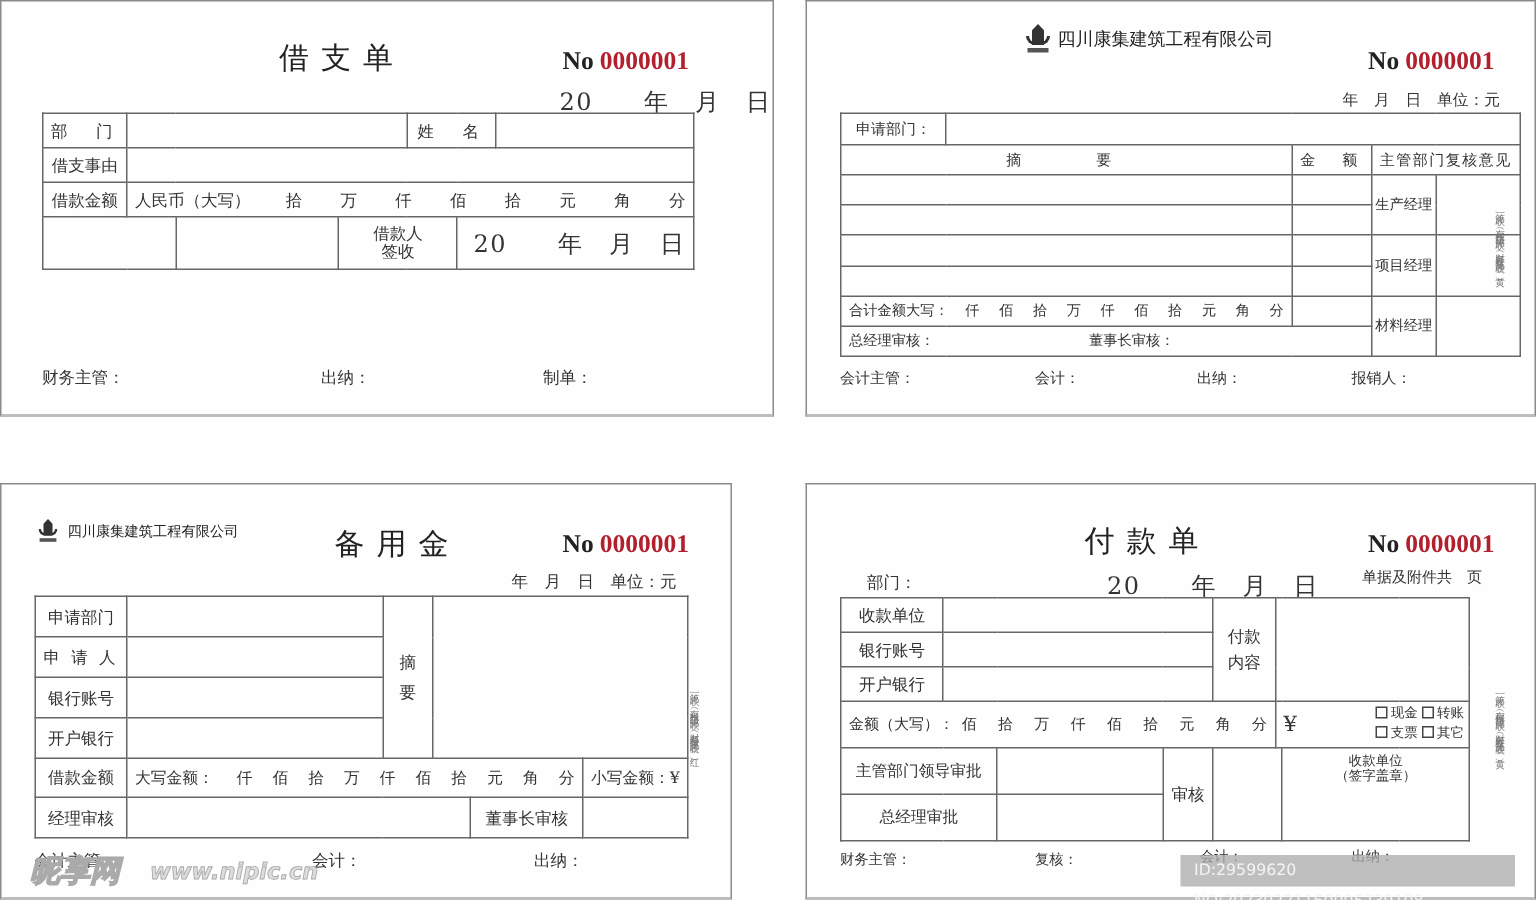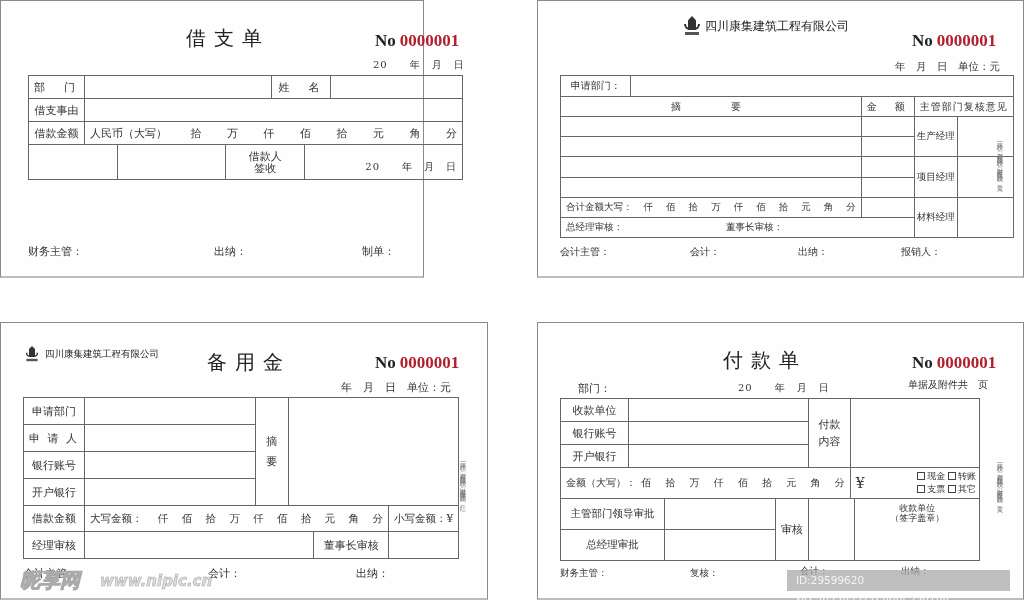--- a/index.html
+++ b/index.html
@@ -4,21 +4,21 @@
 <style>
   * { box-sizing: border-box; margin: 0; padding: 0; }
   html, body { width: 1024px; height: 600px; background: #fefefe; overflow: hidden; }
   body { position: relative; font-family: "DejaVu Serif", "Liberation Serif", serif; color: #333; }
   .card { position: absolute; border: 1px solid #8a8a8a; border-bottom: 2px solid #bdbdbd; background: #fefefe; }
   .abs { position: absolute; white-space: nowrap; }
   .title { font-size: 20px; letter-spacing: 8px; color: #222; }
   .no { font-family: "Liberation Serif", serif; font-weight: bold; font-size: 17px; color: #222; }
   .no .num { color: #b2202e; margin-left: 4px; }
   .small { font-size: 10.5px; color: #333; }
-  .date { font-size: 10px; letter-spacing: 1px; }
+  .date { font-size: 16px; letter-spacing: 1px; }
   table.form { position: absolute; border-collapse: collapse; }
   table.form td { border: 1px solid #666; font-size: 11px; padding: 0 5px; color: #333; vertical-align: middle; white-space: nowrap; }
   .c { text-align: center; }
   .sp { letter-spacing: 4px; }
   .wide { letter-spacing: 10px; text-align: center; }
   .foot { position: absolute; font-size: 11px; color: #333; white-space: nowrap; }
   .side { position: absolute; width: 10px; font-size: 6.5px; line-height: 8px; color: #777; text-align: center; writing-mode: vertical-rl; letter-spacing: 1px; }
   .logo { position: absolute; display: flex; align-items: center; gap: 4px; }
   .logo-mark { width: 18px; height: 20px; position: relative; }
   .logo-mark .b1 { position: absolute; left: 5px; top: 0; width: 8px; height: 14px; background: #333; clip-path: polygon(50% 0, 100% 30%, 100% 100%, 0 100%, 0 30%); }
@@ -26,21 +26,21 @@
   .logo-mark .b3 { position: absolute; left: 2px; top: 16px; width: 14px; height: 3px; background: #555; }
   .logo-text { font-family: "DejaVu Sans", sans-serif; font-size: 11px; color: #222; }
   .chk { display: inline-block; width: 8px; height: 8px; border: 1px solid #444; margin-right: 2px; vertical-align: -1px; }
   .wm1 { position: absolute; left: 20px; top: 567px; font-family: "DejaVu Sans", sans-serif; font-size: 20px; font-weight: bold; font-style: italic; color: rgba(200,200,200,0.75); -webkit-text-stroke: 1px #aaa; }
   .wm2 { position: absolute; left: 100px; top: 572px; font-family: "DejaVu Sans", sans-serif; font-size: 15px; font-style: italic; font-weight: bold; color: rgba(210,210,210,0.75); -webkit-text-stroke: 0.6px #aaa; }
   .wm3 { position: absolute; left: 787px; top: 570px; width: 223px; height: 21px; background: rgba(170,170,170,0.75); color: #f4f4f4; font-family: "DejaVu Sans", sans-serif; font-size: 10.5px; line-height: 21px; padding-left: 9px; }
 </style>
 </head>
 <body>
 
-<div class="card" style="left:0;top:0;width:424px;height:278px;padding-left:46px;">
+<div class="card" style="left:0;top:0;width:516px;height:278px;padding-left:46px;">
   <div class="abs title" style="left:185px;top:24px;">借支单</div>
   <div class="abs no" style="left:374px;top:30px;">
     <span>No</span><span class="num">0000001</span>
   </div>
   <div class="abs date" style="left:372px;top:57px;">20　　年　月　日</div>
 
   <table class="form" style="left:27px;top:74px;width:433px;">
     <colgroup>
         <col style="width:61px">
         <col style="width:32px">
@@ -182,21 +182,21 @@
 
 <div class="card" style="left:0;top:322px;width:488px;height:278px;">
   <div class="logo" style="left:22px;top:21px;">
     <div class="logo-mark" style="transform:scale(0.8);">
         <div class="b1"></div>
         <div class="b2"></div>
         <div class="b3"></div>
       </div>
     <div class="logo-text" style="font-size:9.5px;">四川康集建筑工程有限公司</div>
   </div>
-  <div class="abs title" style="left:206px;top:26px;">备用金</div>
+  <div class="abs title" style="left:222px;top:26px;">备用金</div>
   <div class="abs no" style="left:374px;top:30px;">
     <span>No</span><span class="num">0000001</span>
   </div>
   <div class="abs small" style="left:340px;top:57px;font-size:11px;">年　月　日　单位：元</div>
 
   <table class="form" style="left:22px;top:74px;width:433px;">
     <colgroup>
         <col style="width:61px">
         <col style="width:140px">
         <col style="width:27px">

